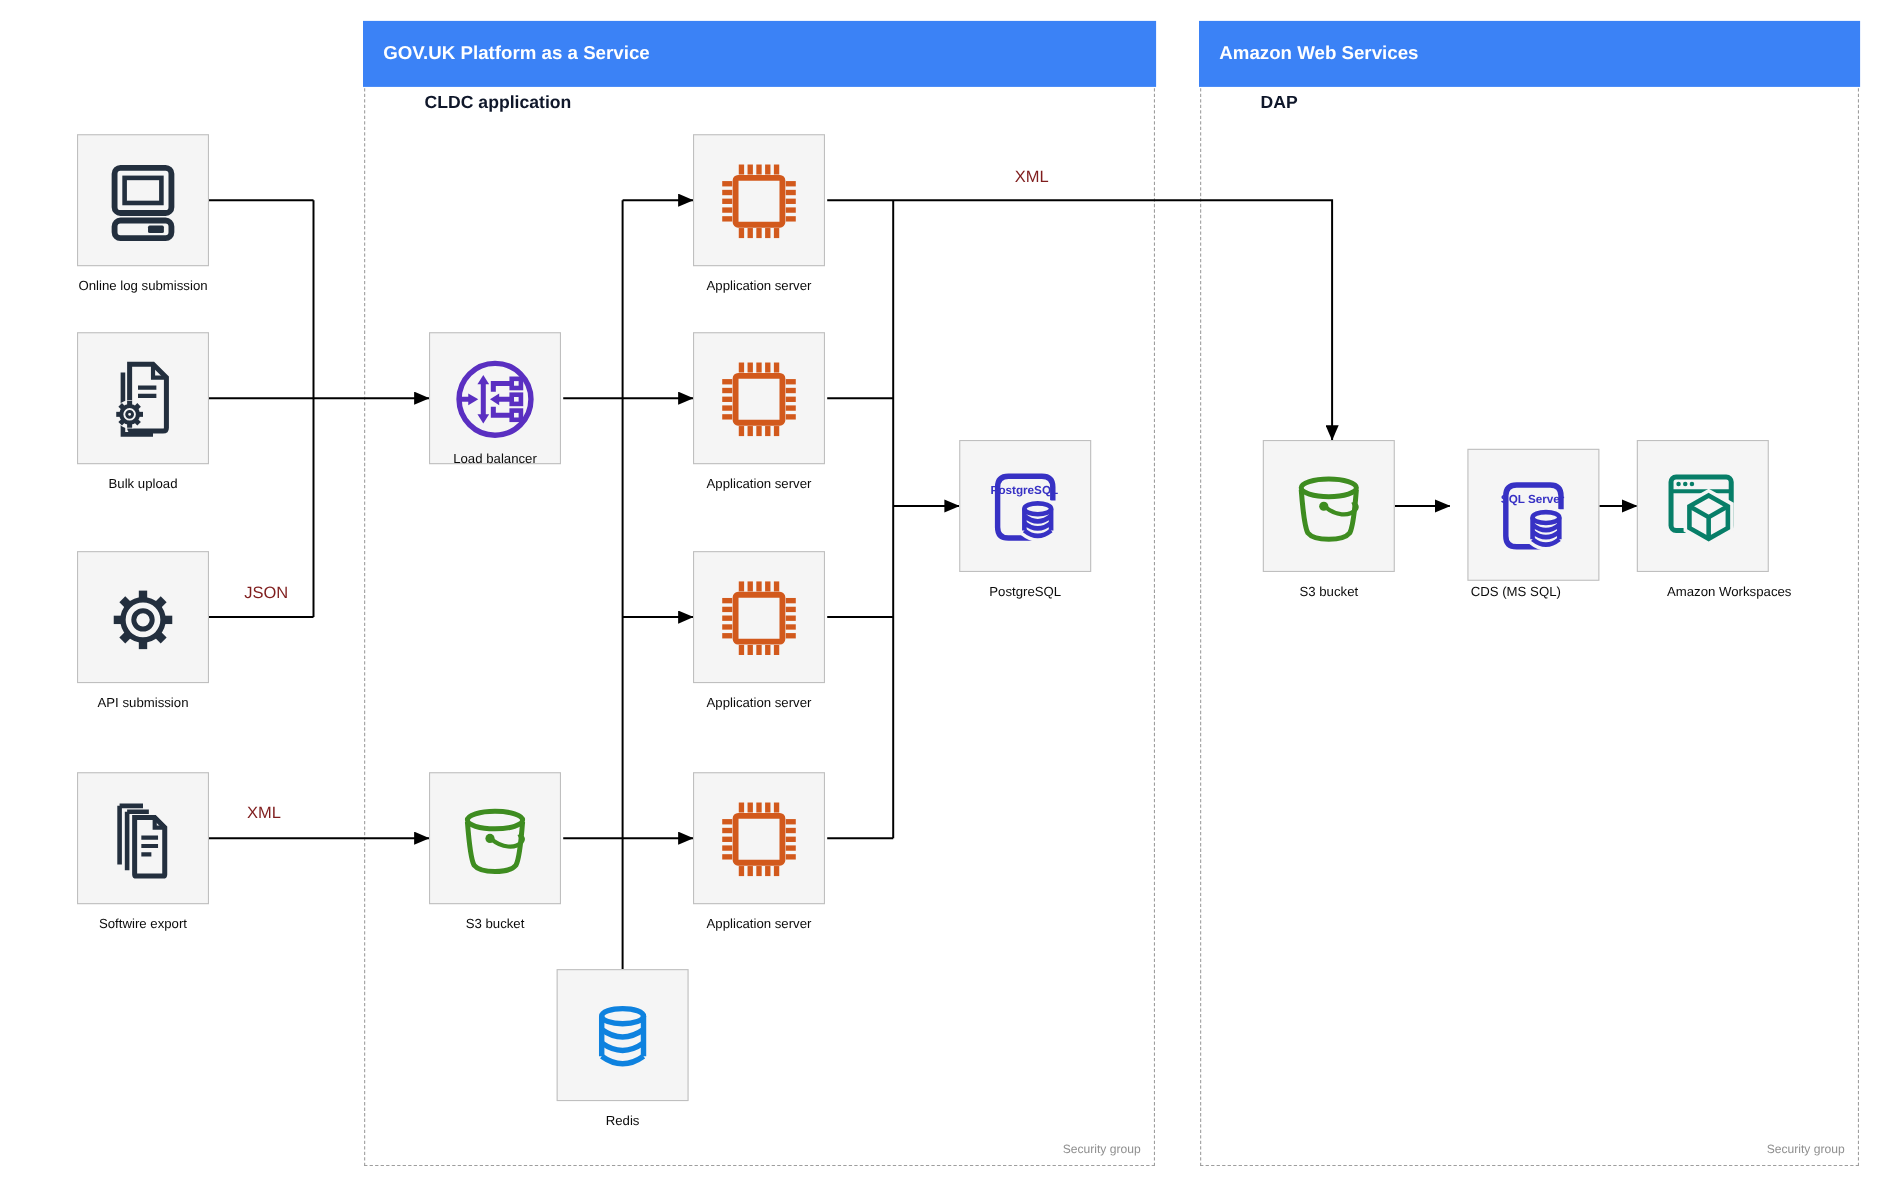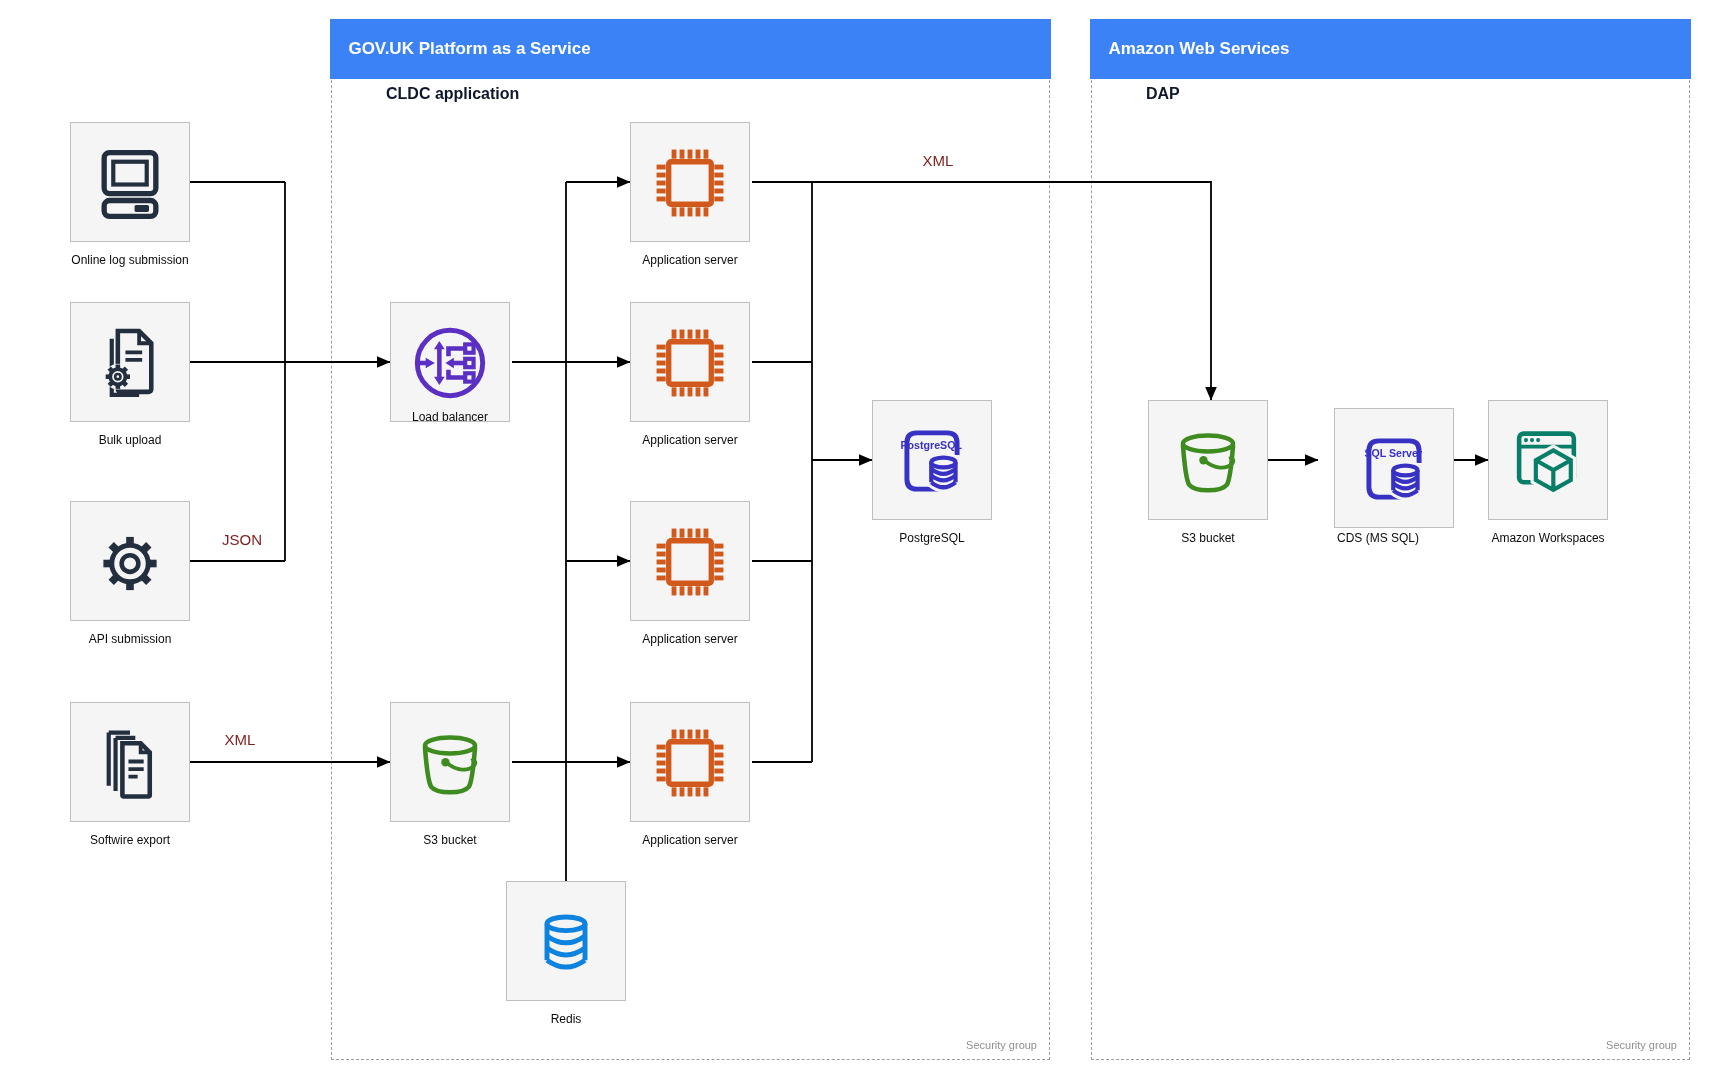--- a/index.html
+++ b/index.html
@@ -374,17 +374,17 @@
       <path d="M57,36 L80,49 V75 L57,88 L34,75 V49 Z"></path>
     </g>
     <g stroke="#077e68" stroke-width="5.5" fill="#f5f5f5">
       <path d="M57,36 L80,49 V75 L57,88 L34,75 V49 Z"></path>
     </g>
     <g stroke="#077e68" stroke-width="5.5" fill="none">
       <path d="M34,49 L57,62 L80,49 M57,62 V88"></path>
     </g>
       </svg>
     </div>
-    <div class="node-label" style="left: 1418px; top: 531px;">Amazon Workspaces</div>
+    <div class="node-label" style="left: 1418px; top: 531px; padding-left: 24px;">Amazon Workspaces</div>
     <div class="edge-label" style="left: 172px; top: 531px;">JSON</div>
     <div class="edge-label" style="left: 170px; top: 731px;">XML</div>
     <div class="edge-label" style="left: 868px; top: 152px;">XML</div>
   </div>
 
 </body></html>

